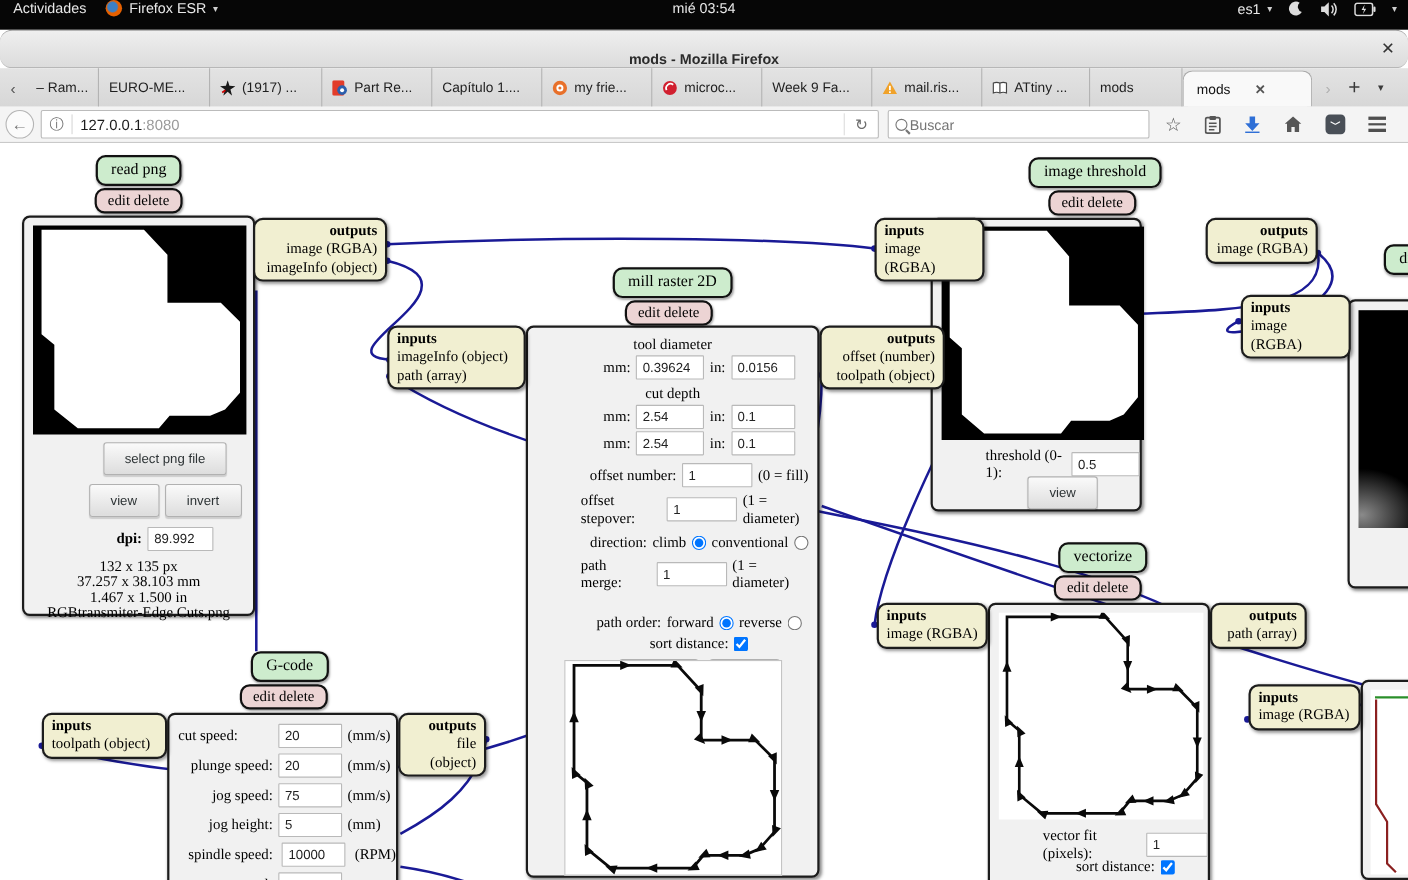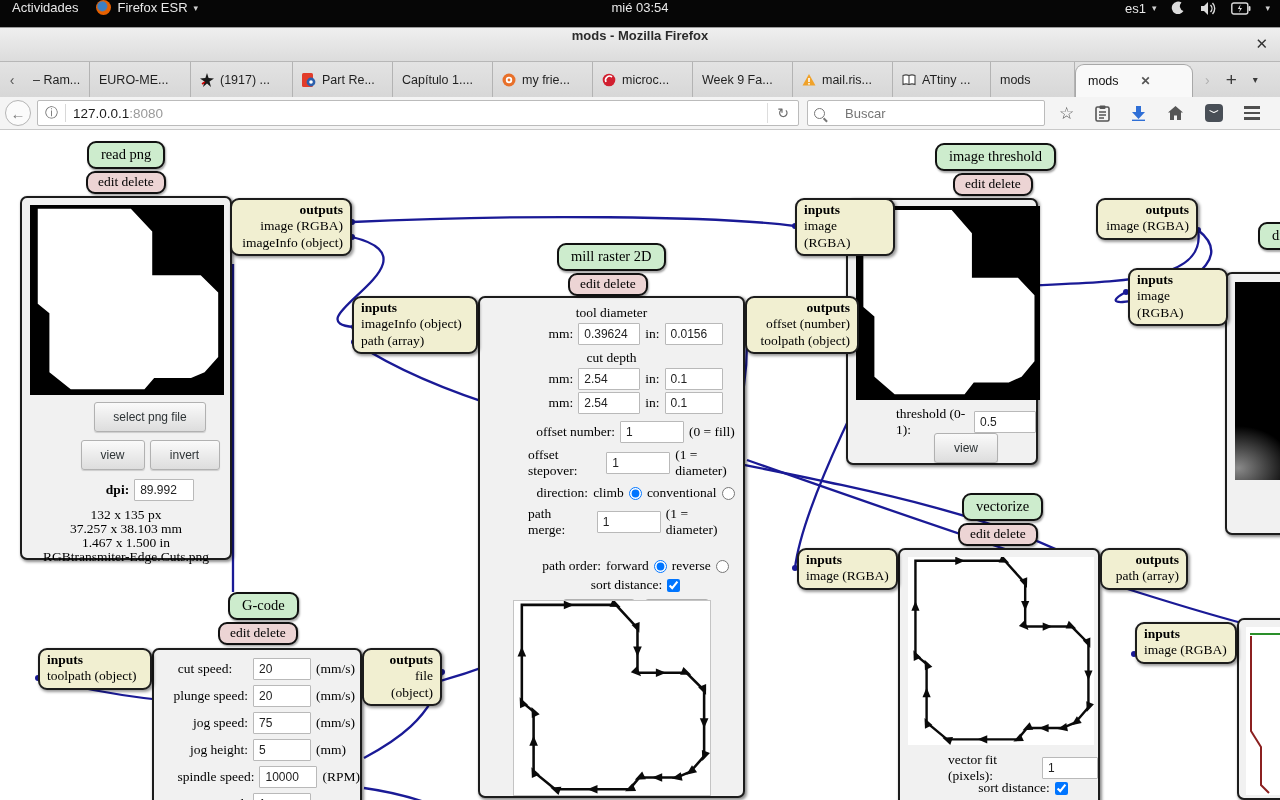--- a/index.html
+++ b/index.html
@@ -13,21 +13,21 @@
   .gb-item { display:flex; align-items:center; gap:6px; cursor:default; }
   .ff-logo { width:15px; height:15px; border-radius:50%;
     background: radial-gradient(circle at 42% 42%, #3b7fc4 0 34%, #e66000 46% 100%); }
   .gb-clock { position:absolute; left:0; right:0; text-align:center; font-weight:bold; font-weight:normal; }
   .gb-right { margin-left:auto; display:flex; align-items:center; gap:14px; padding-right:10px; z-index:2; }
   .caret { font-size:9px; color:#cfcfcf; }
 
   
   .titlebar { position:absolute; left:0; top:27px; width:1280px; height:35px;
     background:linear-gradient(#efefef,#dcdcdc); border-top:1px solid #9b9b9b;
-    border-bottom:1px solid #b7b7b7; display:flex; align-items:flex-start; justify-content:center; }
+    border-bottom:1px solid #b7b7b7; display:flex; align-items:flex-end; justify-content:center;border-radius:11px; }
   .titlebar .wtitle { font-size:13px; font-weight:bold; color:#2b2b2b; }
   .win-close { position:absolute; right:12px; top:7px; font-size:15px; color:#333; cursor:default; }
 
   
   .tabstrip { position:absolute; left:0; top:62px; width:1280px; height:35px;
     background:linear-gradient(#e3e3e3,#d7d7d7); display:flex; align-items:stretch; }
   .tab-scroll { width:24px; display:flex; align-items:center; justify-content:center; color:#555; font-size:14px; }
   .tab { display:flex; align-items:center; gap:6px; padding:0 9px; font-size:12.5px; color:#1f1f1f;
     border-right:1px solid #b3b3b3; white-space:nowrap; overflow:hidden; }
   .tab:first-of-type { border-left:1px solid #b3b3b3; }
@@ -43,21 +43,21 @@
   .back-btn { width:26px; height:26px; border-radius:50%; border:1px solid #b5b5b5; background:#fbfbfb;
     margin-left:5px; display:flex; align-items:center; justify-content:center; color:#7a7a7a; font-size:15px; }
   .url-box { margin-left:6px; width:762px; height:26px; background:#fff; border:1px solid #bbb;
     border-radius:2px; display:flex; align-items:center; font-size:13.5px; }
   .url-info { color:#6b6b6b; font-size:13px; padding:0 7px; }
   .url-sep { width:1px; height:18px; background:#d8d8d8; margin-right:7px; }
   .url-host { color:#1c1c1c; }
   .url-port { color:#9a9a9a; }
   .reload { margin-left:auto; border-left:1px solid #ddd; padding:2px 9px; color:#6d6d6d; font-size:14px; }
   .search-box { margin-left:8px; width:238px; height:26px; background:#fff; border:1px solid #bbb;
-    border-radius:2px; display:flex; align-items:center; padding:0 6px; gap:20px; }
+    border-radius:2px; display:flex; align-items:center; padding:0 6px; gap:2px; }
   .search-box input { border:none; outline:none; width:180px; font-size:13px;
     font-family:"Liberation Sans",sans-serif; color:#333; background:transparent; }
   .mag { width:11px; height:11px; border:1.6px solid #777; border-radius:50%; position:relative; flex:0 0 11px; }
   .mag::after { content:""; position:absolute; width:5px; height:1.6px; background:#777;
     transform:rotate(45deg); left:8px; top:10px; }
   .nav-icons { display:flex; align-items:center; gap:21px; margin-left:14px; }
   .nicon { font-size:17px; color:#565656; }
   .burger { display:flex; flex-direction:column; gap:3px; }
   .burger div { width:16px; height:2.4px; background:#4f4f4f; }
   .pocket { width:18px; height:18px; border-radius:4px; background:#494f57; color:#fff;
@@ -446,40 +446,40 @@
   </div>
   <div class="iobox io-r" style="left:1100px;top:418px;width:88px">
     <b>outputs</b>
     <div>path (array)</div>
   </div>
 
   <div class="modbtn" style="left:228px;top:462px">G-code</div>
   <div class="editbtn" style="left:218px;top:492px">edit delete</div>
   <div class="panel" style="left:152px;top:518px;width:210px;height:175px">
     <div class="row" style="margin-top:8px;justify-content:flex-start;padding-left:8px">
-      <span class="ser" style="width:86px;text-align:center">cut speed:</span>
+      <span class="ser" style="width:86px;text-align:left">cut speed:</span>
       <input class="tin" style="width: 58px;" value="20">
       <span class="ser">(mm/s)</span>
     </div>
     <div class="row" style="margin-top:5px;justify-content:flex-start;padding-left:8px">
       <span class="ser" style="width:86px;text-align:right">plunge speed:</span>
       <input class="tin" style="width: 58px;" value="20">
       <span class="ser">(mm/s)</span>
     </div>
     <div class="row" style="margin-top:5px;justify-content:flex-start;padding-left:8px">
       <span class="ser" style="width:86px;text-align:right">jog speed:</span>
       <input class="tin" style="width: 58px;" value="75">
       <span class="ser">(mm/s)</span>
     </div>
     <div class="row" style="margin-top:5px;justify-content:flex-start;padding-left:8px">
       <span class="ser" style="width:86px;text-align:right">jog height:</span>
       <input class="tin" style="width: 58px;" value="5">
       <span class="ser">(mm)</span>
     </div>
-    <div class="row" style="margin-top:5px;justify-content:flex-end;padding-left:8px">
+    <div class="row" style="margin-top:5px;justify-content:space-between;padding-left:8px">
       <span class="ser" style="width:86px;text-align:right">spindle speed:</span>
       <input class="tin" style="width: 58px;" value="10000">
       <span class="ser">(RPM)</span>
     </div>
     <div class="row" style="margin-top:5px;justify-content:flex-start;padding-left:8px">
       <span class="ser" style="width:86px;text-align:right">tool:</span>
       <input class="tin" style="width: 58px;" value="1">
       <span class="ser"></span>
     </div>
   </div>

